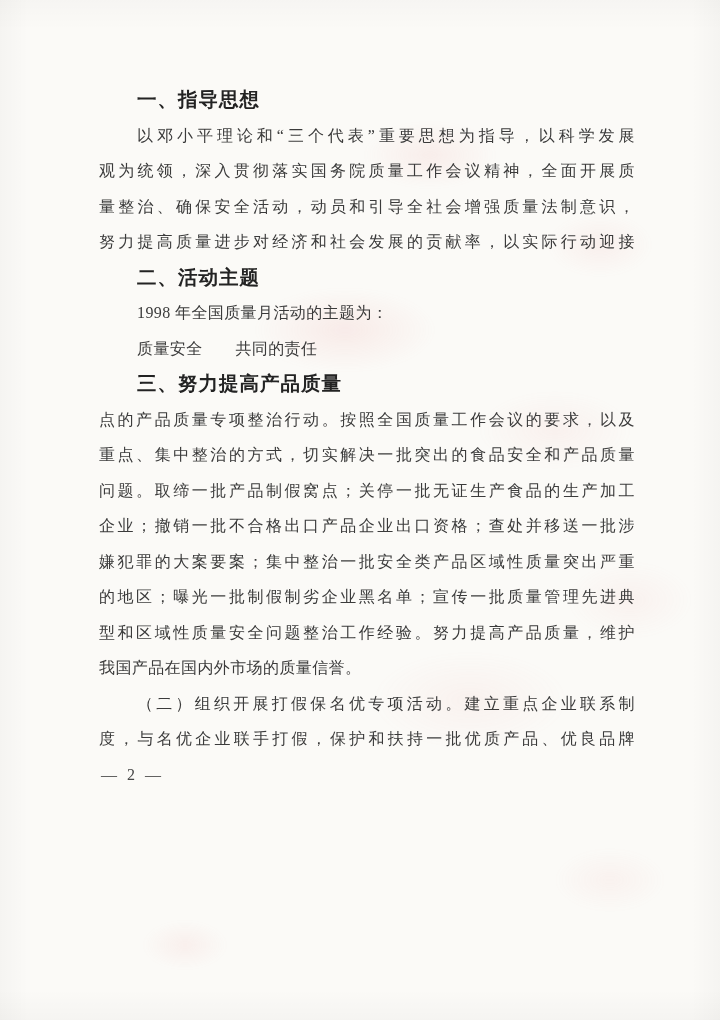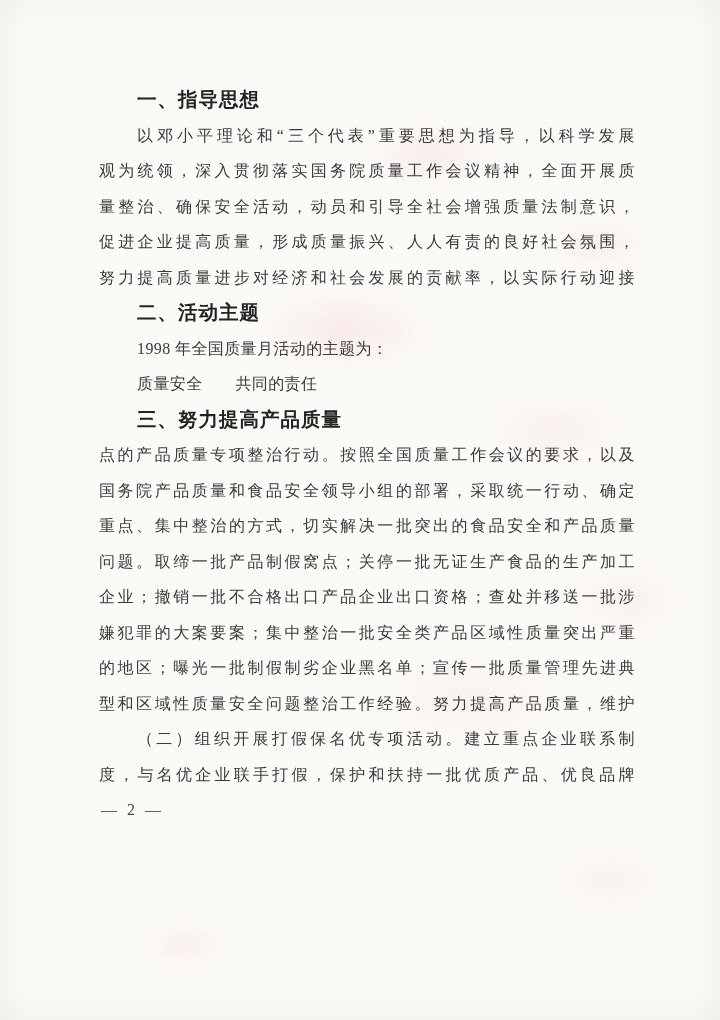--- a/index.html
+++ b/index.html
@@ -69,38 +69,37 @@
 <body>
 
 <div class="page">
   <div class="content">
 
     <div class="line heading">一、指导思想</div>
 
     <div class="line full indent">以邓小平理论和“三个代表”重要思想为指导，以科学发展</div>
     <div class="line full">观为统领，深入贯彻落实国务院质量工作会议精神，全面开展质</div>
     <div class="line full">量整治、确保安全活动，动员和引导全社会增强质量法制意识，</div>
-    <div class="line full">促进企业提高质量，形成质量振兴、人人有责的良好社会氛围，</div>
     <div class="line full">努力提高质量进步对经济和社会发展的贡献率，以实际行动迎接</div>
 
     <div class="line heading">二、活动主题</div>
 
     <div class="line indent">1998 年全国质量月活动的主题为：</div>
     <div class="line indent">质量安全　　共同的责任</div>
 
     <div class="line heading">三、努力提高产品质量</div>
 
     <div class="line full">点的产品质量专项整治行动。按照全国质量工作会议的要求，以及</div>
-    <div class="line full">国务院产品质量和食品安全领导小组的部署，采取统一行动、确定</div>
     <div class="line full">重点、集中整治的方式，切实解决一批突出的食品安全和产品质量</div>
     <div class="line full">问题。取缔一批产品制假窝点；关停一批无证生产食品的生产加工</div>
     <div class="line full">企业；撤销一批不合格出口产品企业出口资格；查处并移送一批涉</div>
     <div class="line full">嫌犯罪的大案要案；集中整治一批安全类产品区域性质量突出严重</div>
     <div class="line full">的地区；曝光一批制假制劣企业黑名单；宣传一批质量管理先进典</div>
     <div class="line full">型和区域性质量安全问题整治工作经验。努力提高产品质量，维护</div>
+    <div class="line">我国产品在国内外市场的质量信誉。</div>
 
     <div class="line full indent">（二）组织开展打假保名优专项活动。建立重点企业联系制</div>
     <div class="line full">度，与名优企业联手打假，保护和扶持一批优质产品、优良品牌</div>
 
     <div class="line pagenum">— 2 —</div>
 
   </div>
 </div>
 
 </body></html>

